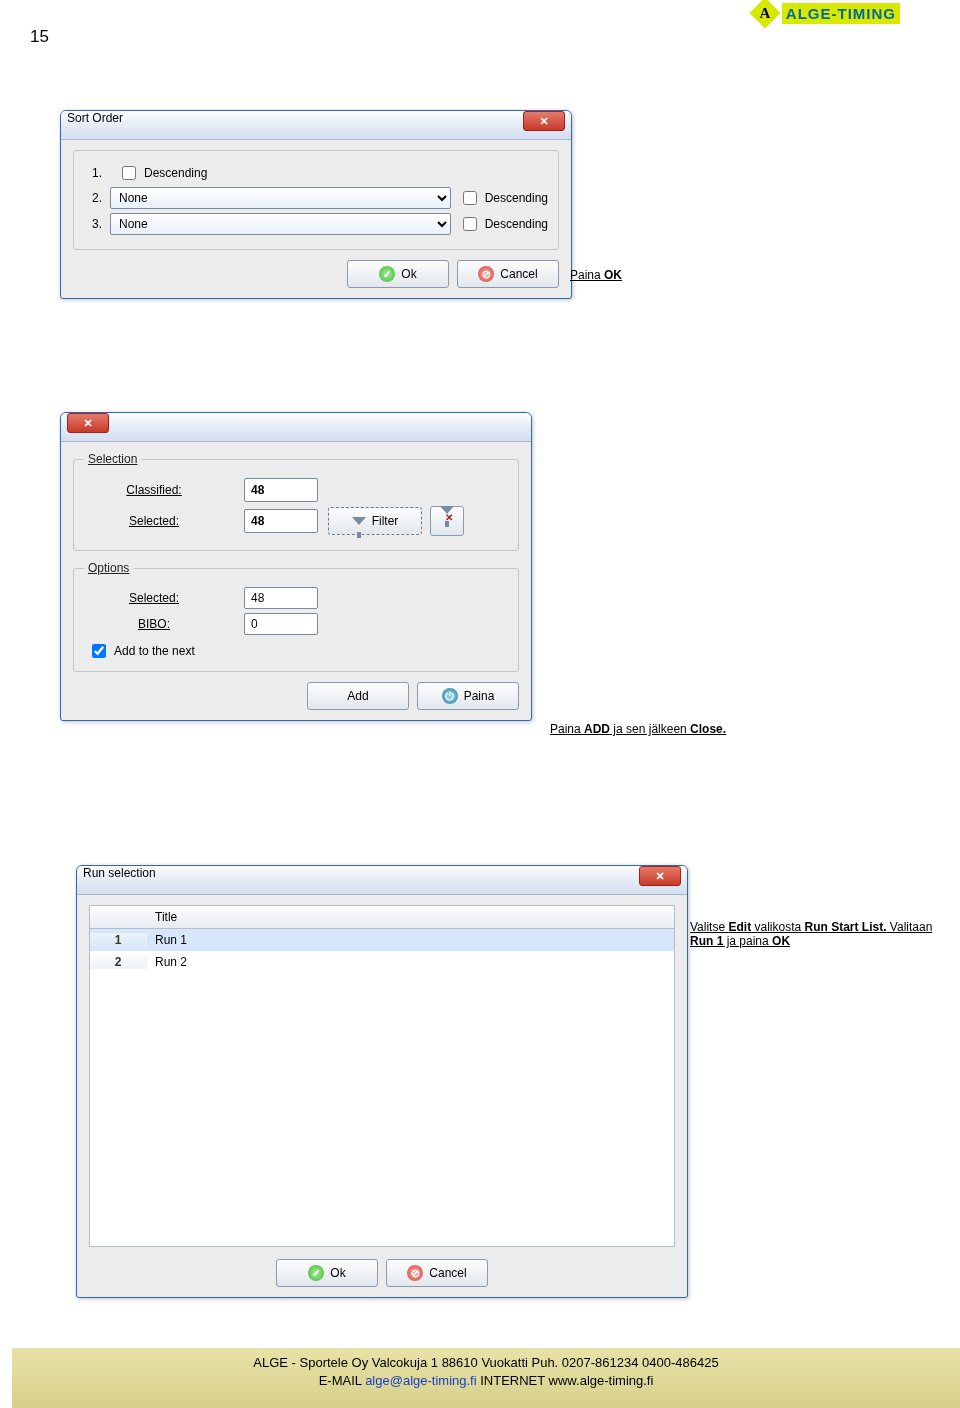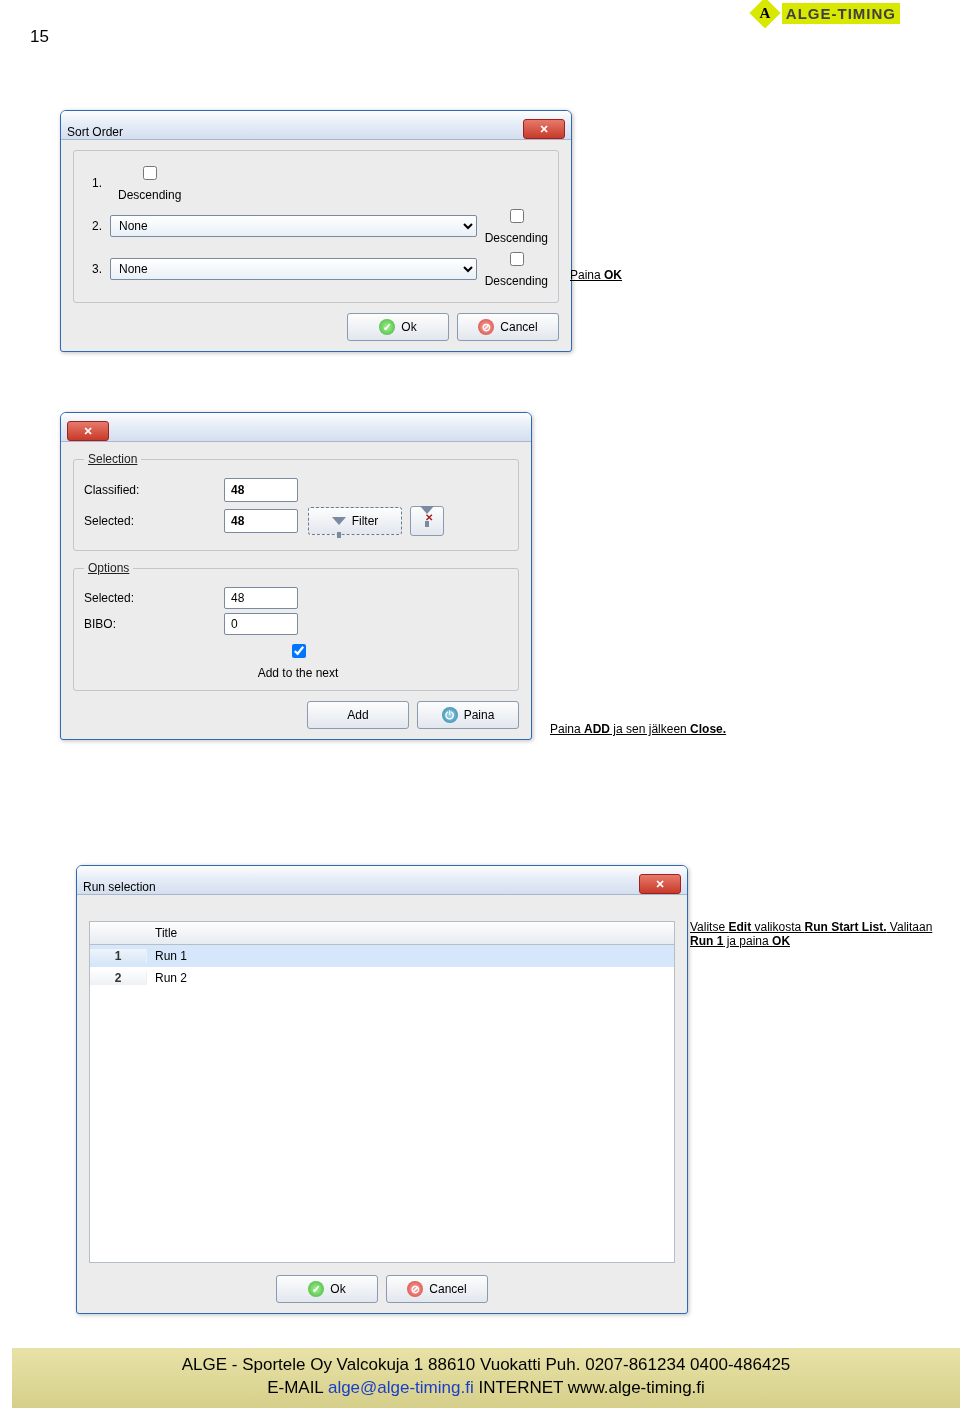--- a/index.html
+++ b/index.html
@@ -2,57 +2,57 @@
 <html><head>
 <meta charset="utf-8">
 <style>
   html,body{margin:0;padding:0;font-family:Tahoma,Verdana,Arial,sans-serif;font-size:12px;color:#000;}
   body{width:960px;height:1408px;position:relative;background:#fff;}
   .page-number{position:absolute;top:15px;left:30px;font-size:17px;margin-top:12px;}
   .logo{position:absolute;top:2px;right:60px;}
   .logo-box{display:flex;align-items:center;gap:6px;}
   .diamond{width:22px;height:22px;background:#d8e800;transform:rotate(45deg);display:flex;align-items:center;justify-content:center;}
   .diamond .letter{transform:rotate(-45deg);font-family:Georgia,serif;font-weight:bold;font-size:15px;color:#000;}
-  .brand{background:#d8e800;color:#404040;font-weight:bold;font-family:Arial,sans-serif;font-size:15px;letter-spacing:1px;padding:2px 4px;}
+  .brand{background:#d8e800;color:#0369a1;font-weight:bold;font-family:Arial,sans-serif;font-size:15px;letter-spacing:1px;padding:2px 4px;}
   .dialog{position:absolute;border:1px solid #2e69b5;border-radius:6px 6px 3px 3px;box-shadow:1px 1px 4px rgba(0,0,0,.25);background:#ececec;}
-  .title-bar{height:28px;background:linear-gradient(#fdfdfd,#e6edf7 45%,#d3deef);border-bottom:1px solid #a7b6cb;border-radius:5px 5px 0 0;display:flex;align-items:flex-end;padding:0 6px;font-size:12px;color:#000;}
+  .title-bar{height:28px;background:linear-gradient(#fdfdfd,#e6edf7 45%,#d3deef);border-bottom:1px solid #a7b6cb;border-radius:5px 5px 0 0;display:flex;align-items:flex-start;padding:0 6px;font-size:12px;color:#000;}
   .title-text{flex:1;}
   .close-btn{width:40px;height:18px;border:1px solid #a02020;border-radius:3px;background:linear-gradient(#e67a6a,#c73a2a);display:flex;align-items:center;justify-content:center;color:#fff;font-size:11px;font-weight:bold;}
   .body{padding:10px 12px;}
   fieldset{border:1px solid #c0c6cc;border-radius:3px;margin:0 0 10px 0;padding:8px 10px 10px 10px;}
   legend{font-size:12px;padding:0 4px;color:#222;text-decoration:underline;}
   .row{display:flex;align-items:center;margin:4px 0;}
   .sort-num{width:18px;text-align:right;margin-right:8px;}
   select.combo{height:22px;flex:1;border:1px solid #7a8aa0;border-radius:2px;background:linear-gradient(#fff,#e8f0f8);font-size:12px;padding-left:4px;appearance:auto;}
-  .chklabel{display:flex;align-items:center;gap:5px;margin-left:8px;flex-direction:column;}
+  .chklabel{display:flex;align-items:center;gap:5px;margin-left:8px;}
   input[type=checkbox]{width:14px;height:14px;}
   .btn-row{display:flex;justify-content:flex-end;gap:8px;margin-top:4px;}
   .btn{height:26px;min-width:80px;border:1px solid #8a9ab0;border-radius:3px;background:linear-gradient(#fdfdfd,#e2e7ee);display:flex;align-items:center;justify-content:center;gap:6px;font-size:12px;cursor:default;padding:0 10px;}
   .mini-btn{height:28px;width:32px;border:1px solid #8a9ab0;border-radius:3px;background:linear-gradient(#fdfdfd,#e2e7ee);display:flex;align-items:center;justify-content:center;}
   .icon-ok{width:16px;height:16px;border-radius:50%;background:radial-gradient(#a8f090,#3cb43c);display:flex;align-items:center;justify-content:center;color:#fff;font-size:11px;font-weight:bold;}
   .icon-cancel{width:16px;height:16px;border-radius:50%;background:radial-gradient(#ffb0b0,#d04030);display:flex;align-items:center;justify-content:center;color:#fff;font-size:11px;font-weight:bold;}
   .icon-power{width:16px;height:16px;border-radius:50%;background:radial-gradient(#9adcf0,#2a7aa0);display:flex;align-items:center;justify-content:center;color:#fff;font-size:11px;font-weight:bold;}
-  .fld-label{width:140px;text-align:left;margin-right:0;}
+  .fld-label{width:140px;text-align:center;margin-right:20px;text-decoration:underline;}
   .val-box{width:60px;height:22px;border:1px solid #7a8aa0;border-radius:2px;background:#fff;padding:0 6px;display:flex;align-items:center;font-weight:bold;margin-right:10px;}
   .val-input{width:60px;height:20px;border:1px solid #7a8aa0;border-radius:2px;padding:0 6px;font-size:12px;}
   .filt-btn{height:26px;width:92px;border:1px solid #8a9ab0;border-radius:3px;background:linear-gradient(#fdfdfd,#e2e7ee);display:flex;align-items:center;justify-content:center;gap:6px;font-size:12px;}
   .funnel{width:0;height:0;border-left:7px solid transparent;border-right:7px solid transparent;border-top:8px solid #7a8aa0;position:relative;}
   .funnel::after{content:"";position:absolute;left:-2px;top:7px;width:4px;height:6px;background:#7a8aa0;}
-  .table{border:1px solid #b5bdc7;background:#fff;margin-top:16px;}
+  .table{border:1px solid #b5bdc7;background:#fff;}
   .thead{display:flex;background:linear-gradient(#fdfdfd,#e7ecf2);border-bottom:1px solid #b5bdc7;height:22px;align-items:center;}
   .thead .cell-num{width:56px;border-right:1px solid #d5dbe2;}
   .thead .cell-title{flex:1;padding-left:8px;}
   .tbody .trow{display:flex;height:22px;align-items:center;}
   .trow .cell-num{width:56px;border-right:1px solid #edf0f4;text-align:center;font-weight:bold;color:#333;background:linear-gradient(#fdfdfd,#eef1f5);}
   .trow .cell-title{flex:1;padding-left:8px;}
   .trow.sel{background:#d6e7fb;}
   .trow.sel .cell-num{background:linear-gradient(#eef4fb,#d9e7f7);}
   .caption{position:absolute;font-family:Verdana,sans-serif;font-size:12px;text-decoration:underline;}
   .caption b{font-weight:bold;}
-  .footer{position:absolute;bottom:0;left:12px;right:0;height:54px;background:linear-gradient(#e8e2a8,#d6cf8a);text-align:center;font-family:Verdana,sans-serif;font-size:17px;padding-top:6px;line-height:1.35;}
+  .footer{position:absolute;bottom:0;left:12px;right:0;height:54px;background:linear-gradient(#e8e2a8,#d6cf8a);text-align:center;font-family:Verdana,sans-serif;font-size:13px;padding-top:6px;line-height:1.35;}
   .footer a{color:#1a3ec8;}
   #d1{left:60px;top:110px;width:510px;}
   #combo1{background:#bcd4f0 !important;}
   #d2{left:60px;top:412px;width:470px;}
   #d3{left:76px;top:865px;width:610px;}
 </style>
 </head>
 <body>
 
 <div class="page-number">15</div>

